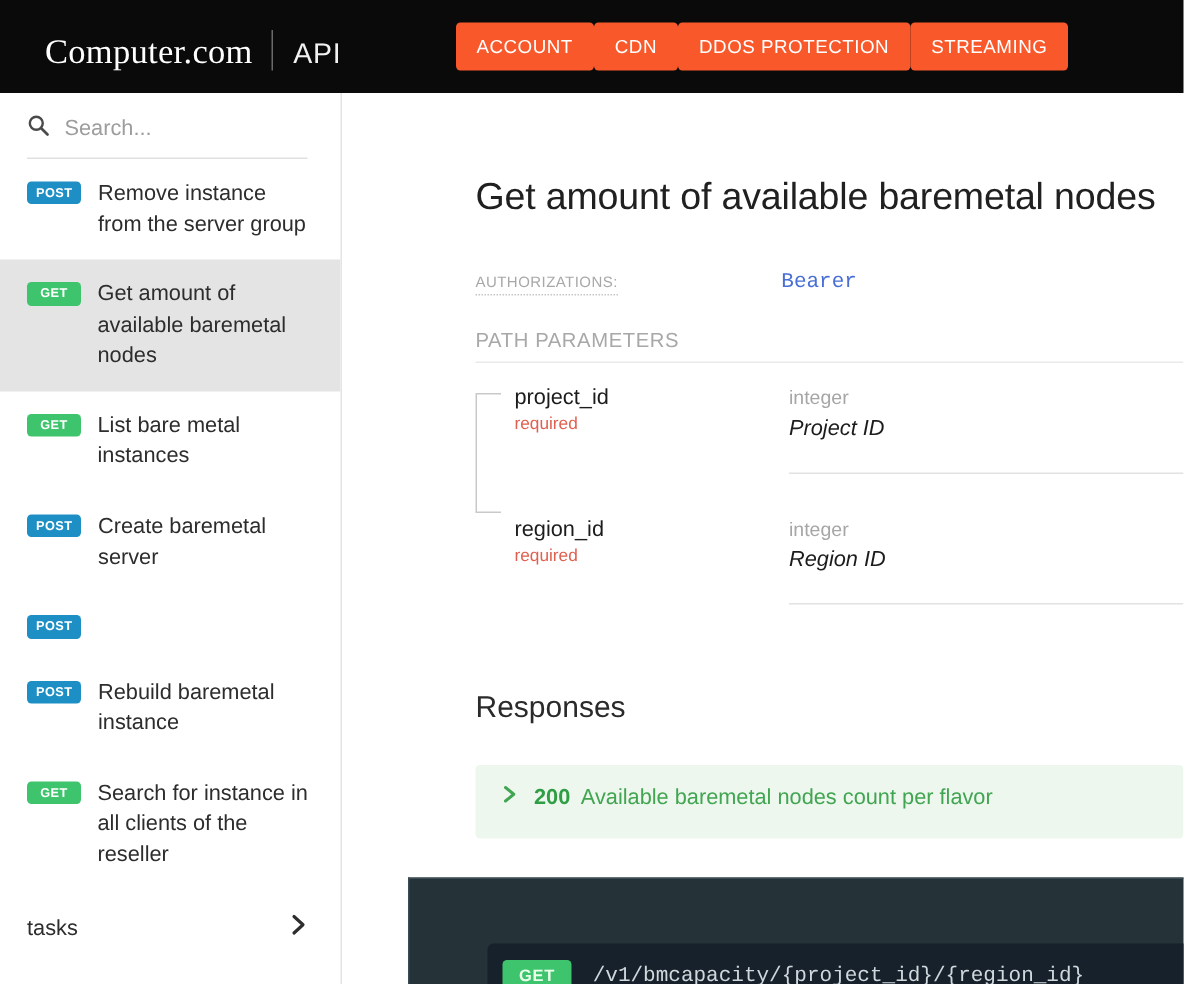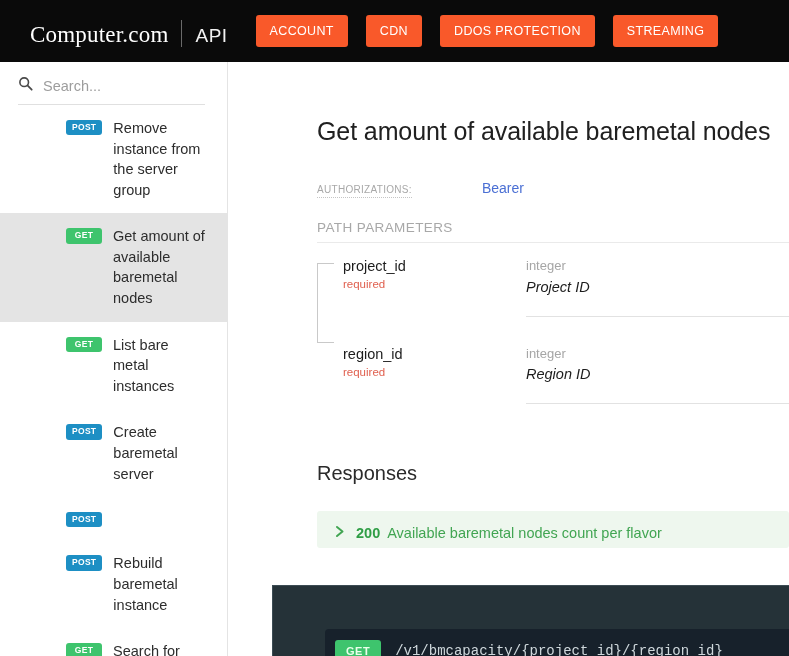--- a/index.html
+++ b/index.html
@@ -46,22 +46,22 @@
   }
   #brand-sub {
     font-family: "Liberation Sans", sans-serif;
     font-size: 19px;
     color: #f2f2f2;
     letter-spacing: 0.5px;
   }
   #nav {
     display: flex;
     align-items: center;
-    gap: 18px;
-    margin-left: 28px;
+    gap: 0;
+    margin-left: 76px;
   }
   .nav-btn {
     background: #f9592a;
     color: #ffffff;
     font-size: 12.5px;
     letter-spacing: 0.35px;
     padding: 10px 14px;
     border: none;
     border-radius: 3px;
     cursor: pointer;
@@ -120,21 +120,20 @@
     font-weight: bold;
     letter-spacing: 0.3px;
     padding: 3px 6px 3px 6px;
     border-radius: 3px;
     margin-right: 11px;
     margin-top: 2px;
     min-width: 36px;
     text-align: center;
     line-height: 1.1;
     font-family: "Liberation Sans", sans-serif;
-    margin-left: 48px;
   }
   .badge-get  { background: #3ec46d; }
   .badge-post { background: #1d8fc4; }
   .op-label {
     font-size: 14.5px;
     color: #2d2d2d;
     line-height: 1.42;
     font-family: "Liberation Sans", sans-serif;
   }
 
@@ -182,23 +181,24 @@
   #auth-label {
     font-size: 10px;
     color: #a8a8a8;
     letter-spacing: 0.3px;
     border-bottom: 1px dotted #c5c5c5;
     padding-bottom: 2px;
   }
   #auth-value {
     font-size: 14px;
     color: #4a6fd4;
-    margin-left: 70px;
+    margin-left: 109px;
     cursor: pointer;
     text-decoration: none;
+    font-family: Liberation Mono, monospace;
   }
 
   #params-label {
     font-size: 13.5px;
     color: #a8a8a8;
     letter-spacing: 0.4px;
     margin: 22px 0 0 44px;
     padding-bottom: 7px;
     border-bottom: 1px solid #eaeaea;
     margin-right: 0;
@@ -251,21 +251,21 @@
   #responses-title {
     font-size: 20px;
     color: #2a2a2a;
     font-weight: normal;
     margin: 44px 0 0 44px;
   }
   #response-row {
     margin: 26px 0 11px 44px;
     background: #eef7ee;
     border-radius: 3px;
-    padding: 13px 0 6px 18px;
+    padding: 13px 0 18px 18px;
     display: flex;
     align-items: center;
     cursor: pointer;
     width: calc(100% - 44px);
   }
   #response-chevron { flex: 0 0 auto; margin-right: 10px; display: block; }
   #response-code {
     font-size: 14.5px;
     font-weight: bold;
     color: #2f9e45;

